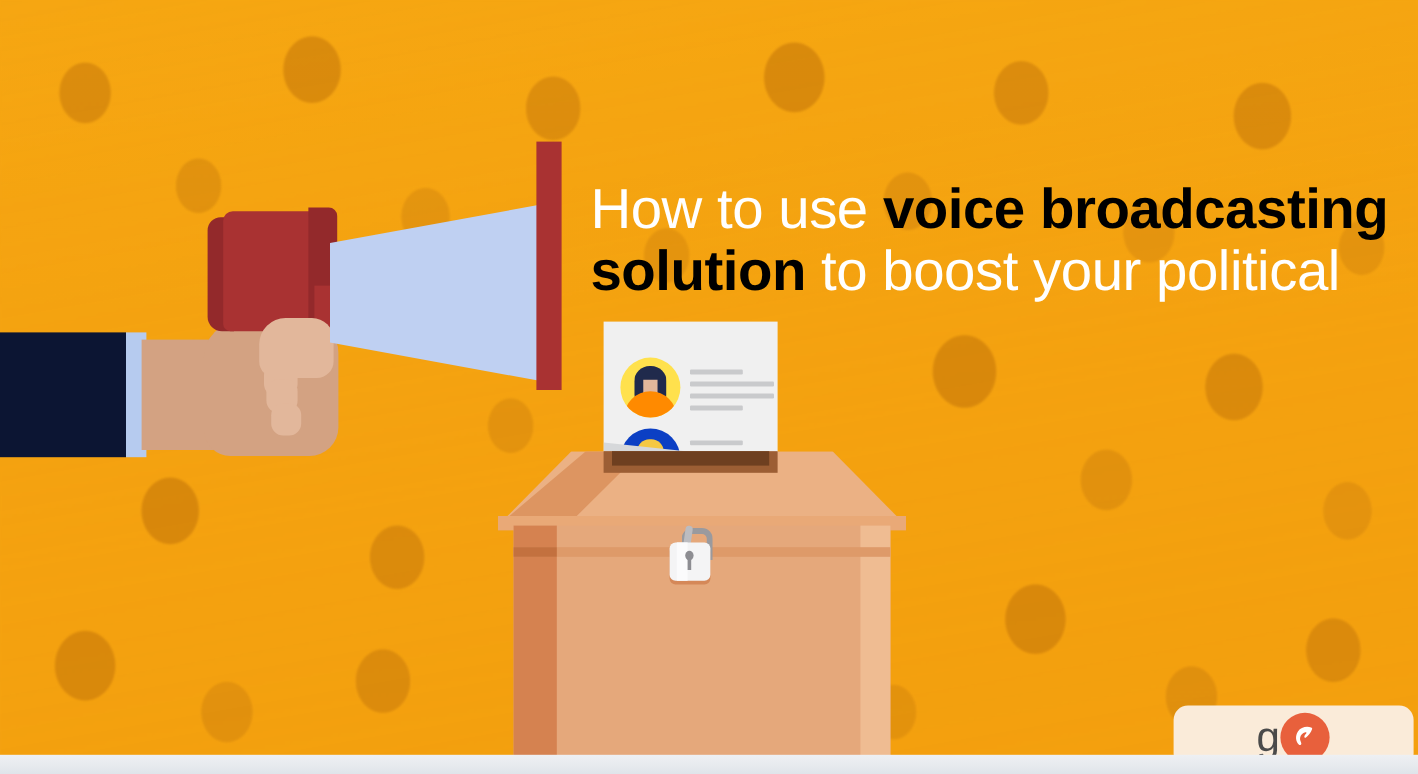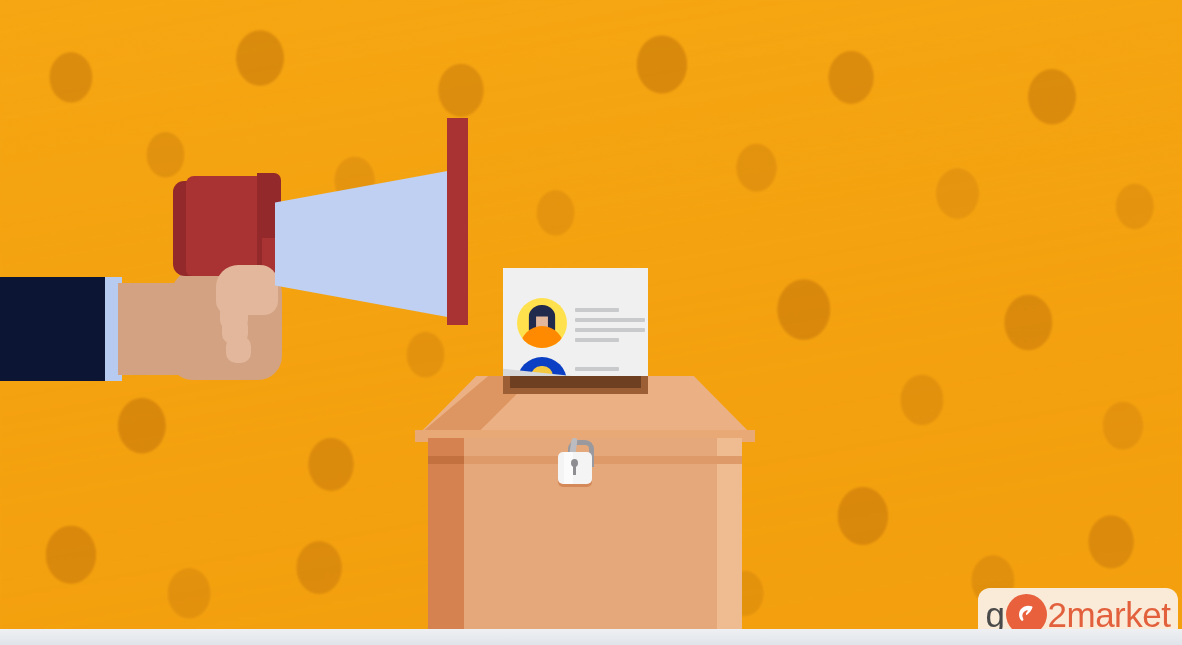--- a/index.html
+++ b/index.html
@@ -395,28 +395,28 @@
     <div class="box-edge-r"></div>
     <div class="box-strap"></div>
     <div class="box-strap-l"></div>
   </div>
 
   <div class="lock-shackle"></div>
   <div class="lock-shackle-hi"></div>
   <div class="lock-body"></div>
   <div class="lock-key"></div>
 
+  <div class="headline"><span>How to use </span><span class="hl-strong">voice broadcasting solution</span><span> to boost your political</span></div>
 
   <div class="logo-plate">
     <div class="logo-text">
       <span class="logo-g">g</span>
       <span class="logo-o">
         <svg width="26" height="26" viewBox="0 0 26 26" aria-hidden="true">
           <path d="M18.6 5.2c-3.9-1.3-8.6-.2-11 3.3-2.4 3.5-1.9 8.3.7 10.9 1 1 2.4.2 2.1-1.1-.3-1.4-1.3-2.6-1-4.4.4-2.3 2.2-4 4.3-4.6.9-.3 1.3.4.8 1-.7.8-1.6 1.6-1.6 2.9 0 .6.7.9 1.2.5 2.2-1.6 4.3-3.9 5.3-6.9.3-.8-.1-1.4-.8-1.6z" fill="#FFFFFF"></path>
         </svg>
       </span>
-      <span class="logo-tail">2market</span>
     </div>
   </div>
 
   <div class="bottom-strip"></div>
 
 </div>
 
 </body></html>

